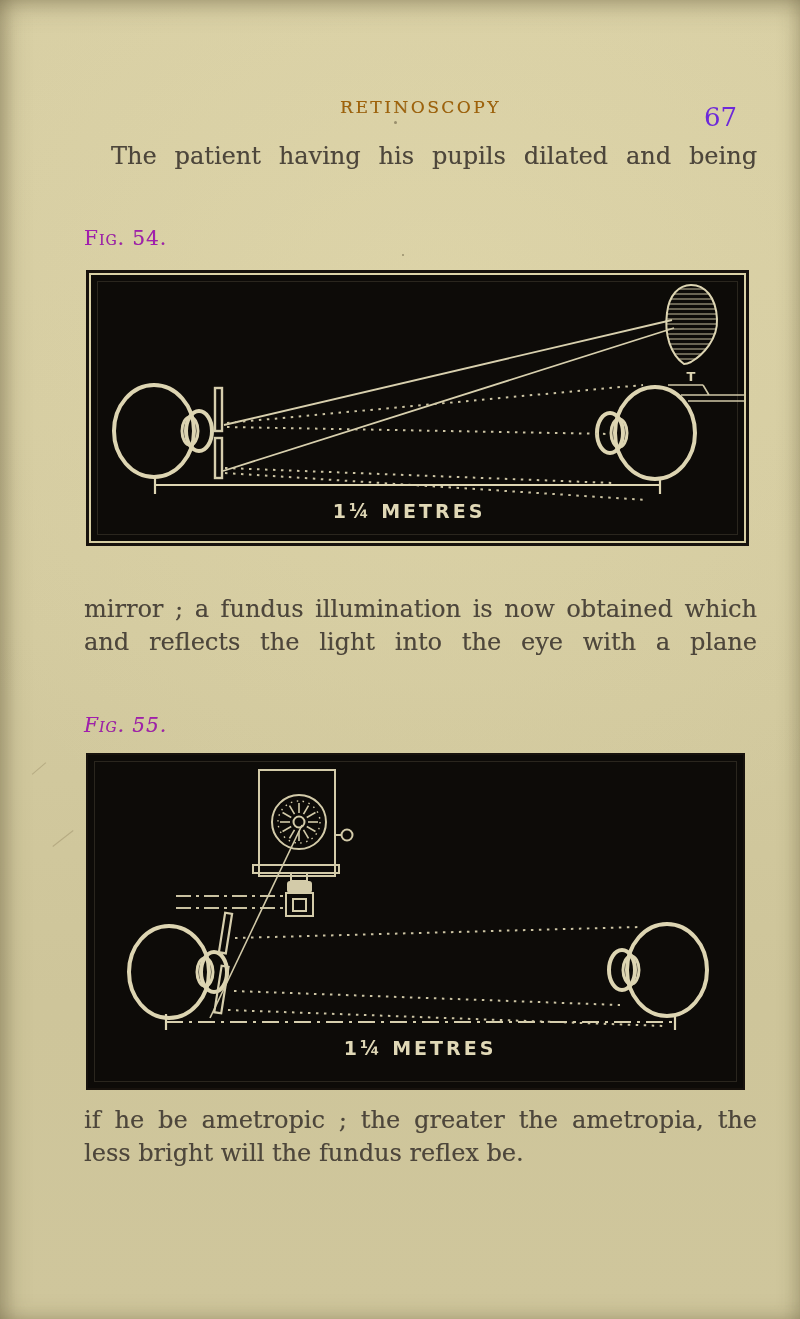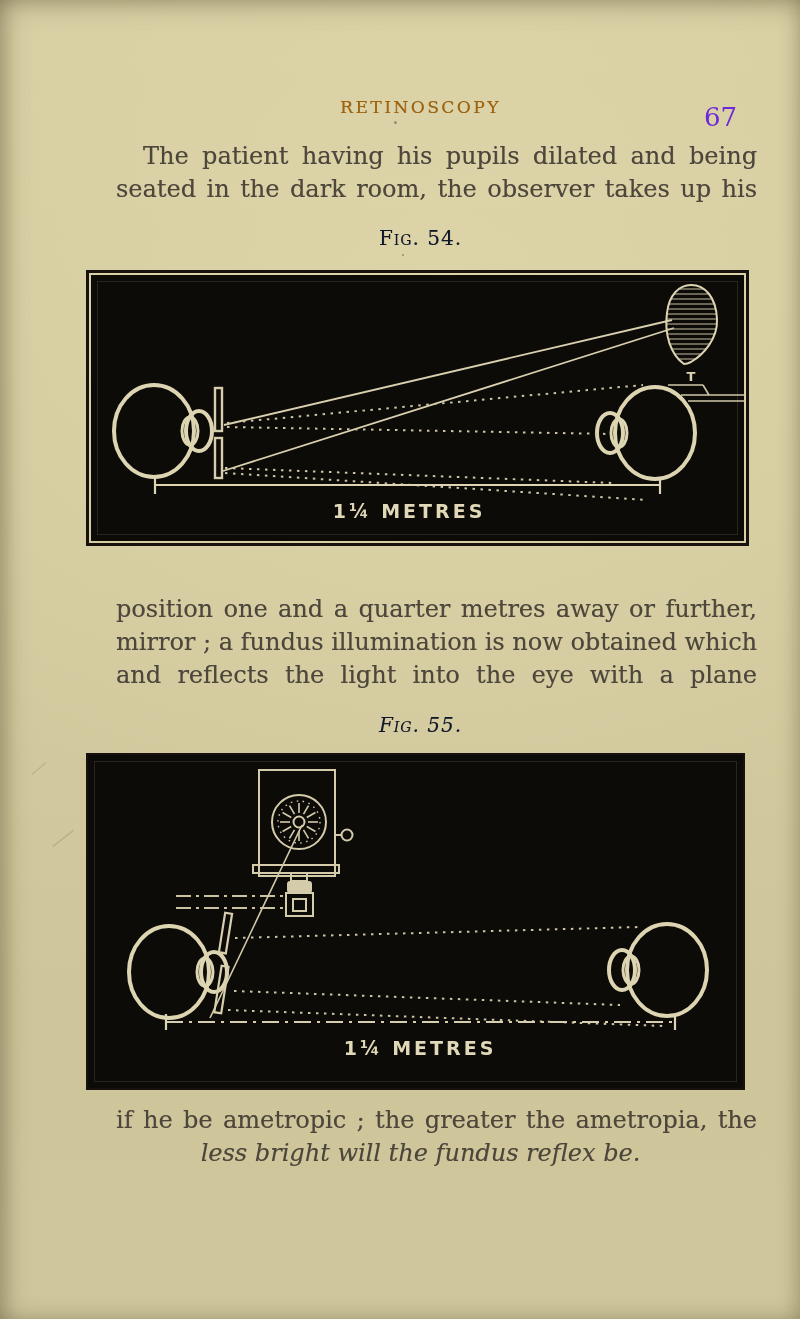--- a/index.html
+++ b/index.html
@@ -20,29 +20,29 @@
   .ink{color:#4d463b;text-shadow:.3px .3px .5px rgba(77,70,59,.45);}
   .header-title{
     position:absolute;left:84px;top:97px;width:673px;text-align:center;
     font-size:17px;letter-spacing:2.5px;color:#a16207;
   }
   .page-number{
     position:absolute;left:84px;top:86px;width:653px;text-align:right;
     font-size:26px;color:#6d28d9;margin-top:16px;
   }
   .para{position:absolute;left:84px;width:673px;font-size:24px;line-height:33px;}
-  .tline{text-align:justify;text-align-last:justify;height:33px;white-space:nowrap;margin-left:32px;}
-  .tline-last{text-align:center;height:33px;white-space:nowrap;font-style:italic;}
+  .tline{text-align:justify;text-align-last:justify;height:33px;white-space:nowrap;}
+  .tline-last{text-align:left;height:33px;white-space:nowrap;}
   .indent{text-indent:27px;}
   #para1{top:140px;}
   #para2{top:593px;}
   #para3{top:1104px;}
   .caption{
-    position:absolute;left:84px;width:673px;text-align:center;
-    font-size:20px;font-variant:small-caps;letter-spacing:1px;color:#0f172a;
+    position:absolute;left:84px;width:673px;
+    font-size:20px;font-variant:small-caps;letter-spacing:1px;color:#a21caf;
   }
   #caption54{top:226px;}
   #caption55{top:713px;font-style:italic;}
   .fig-outer{
     position:absolute;border:3px solid #17120d;padding:2px;background:transparent;
   }
   #fig54{left:86px;top:270px;}
   #fig55{left:86px;top:753px;border-width:2px;padding:0;}
   .fig-inner{position:relative;background:#0d0b08;display:block;}
   .fig-inner:after{content:"";position:absolute;inset:6px;border:1px solid rgba(218,208,172,.14);pointer-events:none;}
@@ -53,21 +53,20 @@
 </head>
 <body>
 
 <div class="vignette"></div>
 
 <div class="header-title ink">RETINOSCOPY</div>
 <div class="page-number">67</div>
 
 <div class="para ink" id="para1">
   <div class="tline indent">The patient having his pupils dilated and being</div>
-  <div class="tline">seated in the dark room, the observer takes up his</div>
 </div>
 
 <div class="caption ink" id="caption54">Fig. 54.</div>
 
 <div class="fig-outer" id="fig54">
   <div class="fig-inner">
   <svg viewBox="0 0 653 266" width="653" height="266">
     <defs>
       <g id="eye54" fill="none" stroke="#ddd5b2" stroke-width="4">
         <ellipse cx="0" cy="0" rx="40" ry="46"></ellipse>
@@ -128,21 +127,20 @@
       <line x1="64" y1="210" x2="569" y2="210"></line>
       <line x1="64" y1="202" x2="64" y2="219"></line>
       <line x1="569" y1="202" x2="569" y2="219"></line>
     </g>
     <text x="318" y="243" text-anchor="middle" font-family="DejaVu Sans, sans-serif" font-size="19" font-weight="bold" letter-spacing="3" fill="#e0d8b6">1¼ METRES</text>
   </svg>
   </div>
 </div>
 
 <div class="para ink" id="para2">
-  <div class="tline">position one and a quarter metres away or further,</div>
   <div class="tline">mirror ; a fundus illumination is now obtained which</div>
   <div class="tline">and reflects the light into the eye with a plane</div>
 </div>
 
 <div class="caption ink" id="caption55">Fig. 55.</div>
 
 <div class="fig-outer" id="fig55">
   <div class="fig-inner">
   <svg viewBox="0 0 655 333" width="655" height="333">
     <defs>

